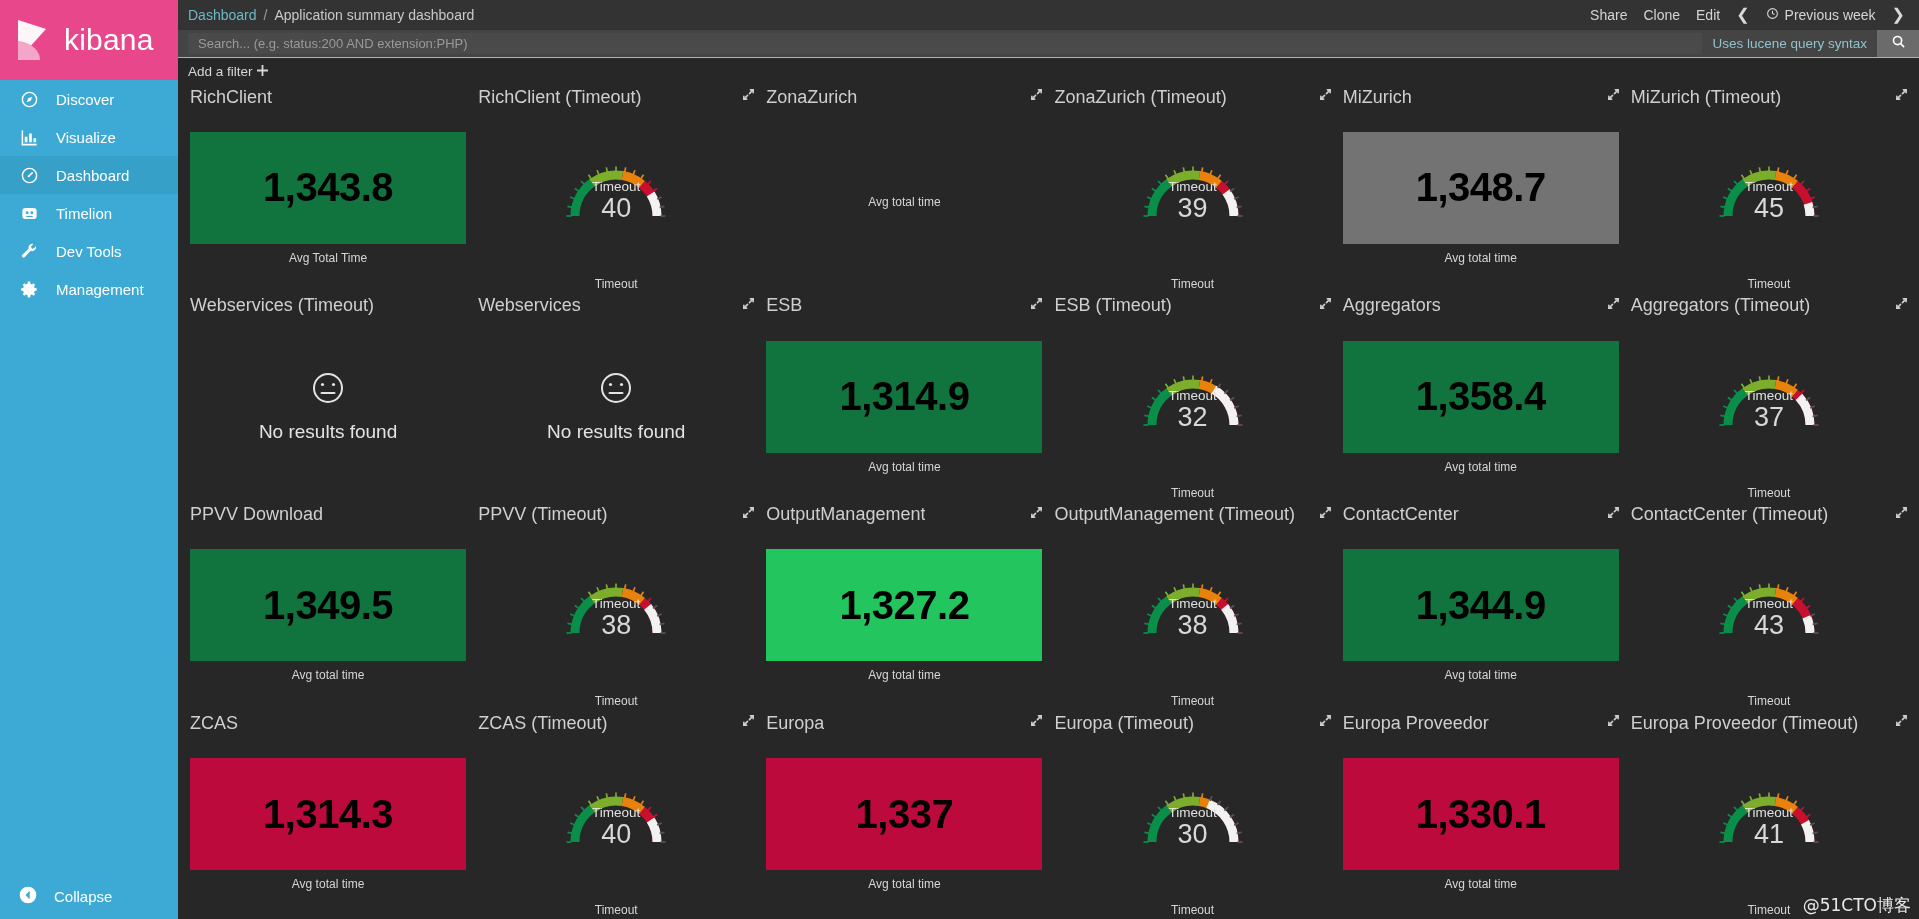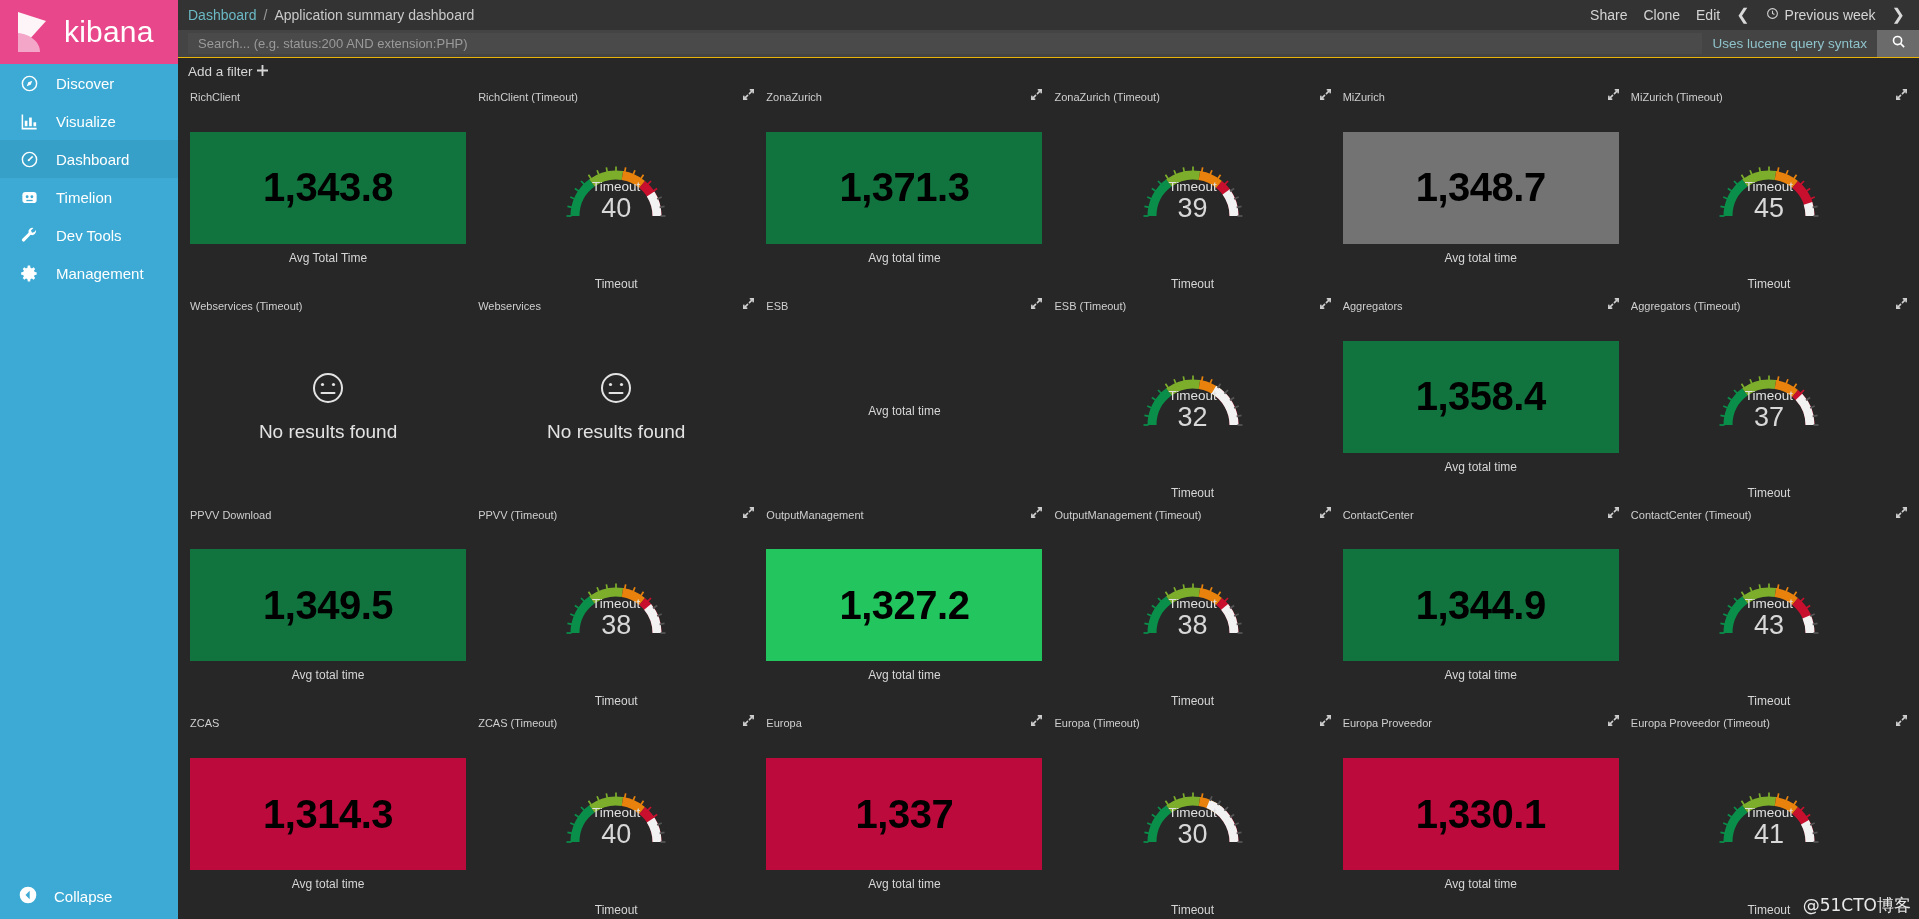--- a/index.html
+++ b/index.html
@@ -13,21 +13,21 @@
 
   
   #sidebar {
     width: 178px; height: 919px;
     background: #3caad4;
     display: flex; flex-direction: column;
     flex: 0 0 178px;
     position: relative;
   }
   #brand {
-    height: 64px; background: #e8488b;
+    height: 80px; background: #e8488b;
     display: flex; align-items: center;
     padding-left: 10px; gap: 8px;
   }
   #brand .logo { width: 46px; height: 46px; position: relative; }
   #brand .logo svg { display:block; }
   #brand .wordmark {
     color: #fff; font-size: 30px; letter-spacing: .2px;
     font-weight: 400; line-height: 1;
   }
   .nav-item {
@@ -103,21 +103,21 @@
     position: relative;
     display: flex; flex-direction: column;
     padding: 4px 6px 0 6px;
     min-width: 0; min-height: 0;
   }
   .panel-head {
     height: 18px; display: flex; align-items: center;
     flex: 0 0 18px;
   }
   .panel-title {
-    color: #cfcfcf; font-size: 11px;
+    color: #cfcfcf; font-size: 18px;
     white-space: nowrap; overflow: hidden; text-overflow: ellipsis;
   }
   .panel-expand {
     position: absolute; top: 4px; right: 4px;
     color: #d0d0d0; width: 14px; height: 14px;
     cursor: pointer;
   }
   .panel-expand svg { display: block; }
   .panel-body {
     flex: 1 1 auto; display: flex; flex-direction: column;
@@ -369,23 +369,20 @@
         </div>
         <span class="panel-expand">
           <svg width="13" height="13" viewBox="0 0 14 14" fill="none" stroke="#d0d0d0" stroke-width="1.7" stroke-linecap="round">
             <path d="M9 2 L12 2 L12 5"></path>
             <path d="M12 2 L8 6"></path>
             <path d="M5 12 L2 12 L2 9"></path>
             <path d="M2 12 L6 8"></path>
           </svg>
         </span>
         <div class="panel-body">
-          <div class="metric-box" style="background: rgb(17, 115, 62);">
-            <span>1,371.3</span>
-          </div>
           <div class="metric-label">Avg total time</div>
         </div>
       </div>
       <div class="panel">
         <div class="panel-head">
           <span class="panel-title">ZonaZurich (Timeout)</span>
         </div>
         <span class="panel-expand">
           <svg width="13" height="13" viewBox="0 0 14 14" fill="none" stroke="#d0d0d0" stroke-width="1.7" stroke-linecap="round">
             <path d="M9 2 L12 2 L12 5"></path>
@@ -539,20 +536,23 @@
         </div>
         <span class="panel-expand">
           <svg width="13" height="13" viewBox="0 0 14 14" fill="none" stroke="#d0d0d0" stroke-width="1.7" stroke-linecap="round">
             <path d="M9 2 L12 2 L12 5"></path>
             <path d="M12 2 L8 6"></path>
             <path d="M5 12 L2 12 L2 9"></path>
             <path d="M2 12 L6 8"></path>
           </svg>
         </span>
         <div class="panel-body">
+          <div class="metric-box" style="background: rgb(17, 115, 62);">
+            <span>1,314.9</span>
+          </div>
           <div class="metric-label">Avg total time</div>
         </div>
       </div>
       <div class="panel">
         <div class="panel-head">
           <span class="panel-title">ESB (Timeout)</span>
         </div>
         <span class="panel-expand">
           <svg width="13" height="13" viewBox="0 0 14 14" fill="none" stroke="#d0d0d0" stroke-width="1.7" stroke-linecap="round">
             <path d="M9 2 L12 2 L12 5"></path>

